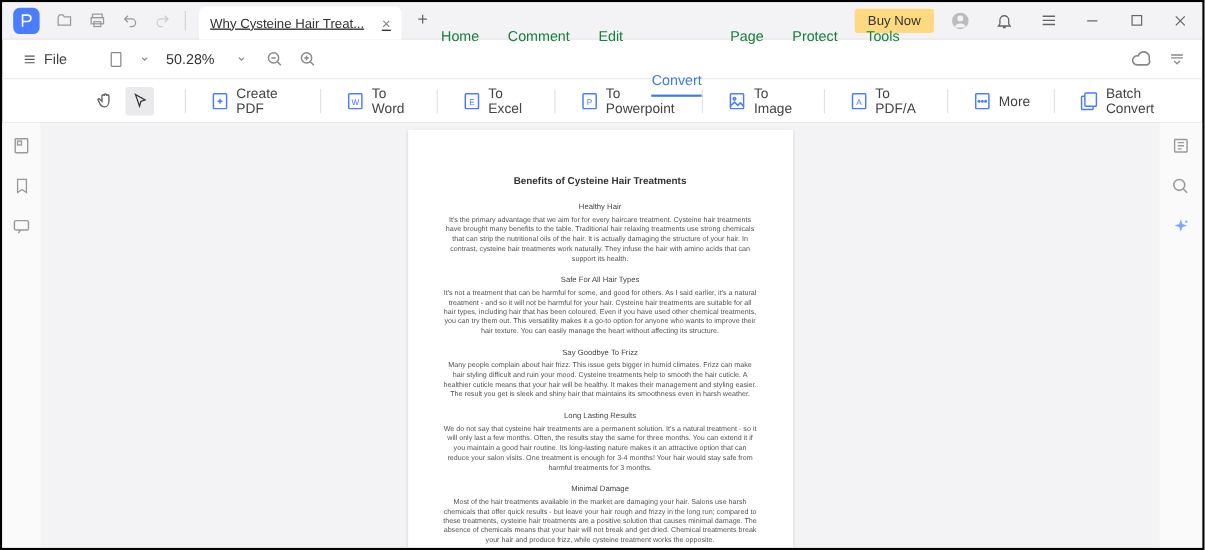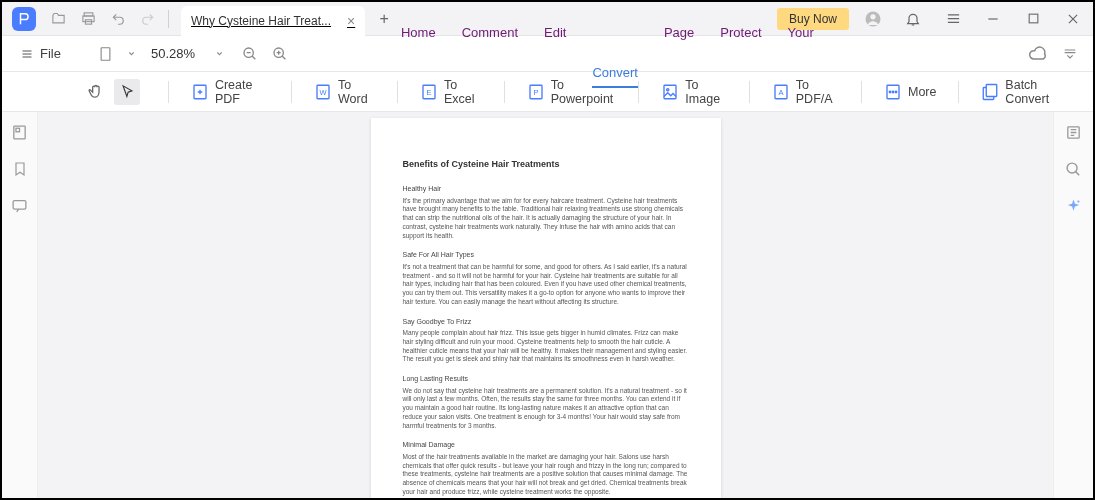--- a/index.html
+++ b/index.html
@@ -19,39 +19,39 @@
   .titlebar-right { margin-left: auto; display: flex; align-items: center; gap: 8px; }
   .buy-now { background: #ffd980; padding: 4px 12px; border-radius: 3px; font-size: 12px; color: #333; cursor: pointer; }
   .win-ctrl { width: 32px; height: 28px; display: flex; align-items: center; justify-content: center; color: #666; cursor: pointer; }
   
   .menubar { height: 36px; display: flex; align-items: center; padding: 0 12px; border-bottom: 1px solid #e8e8ea; }
   .file-btn { display: flex; align-items: center; gap: 6px; font-size: 13px; color: #404040; cursor: pointer; padding: 4px 6px; }
   .zoom-group { display: flex; align-items: center; gap: 8px; margin-left: 28px; }
   .zoom-value { font-size: 13px; color: #333; min-width: 52px; }
   .menu-icon { width: 22px; height: 22px; display: flex; align-items: center; justify-content: center; color: #666; cursor: pointer; }
   .menus { display: flex; gap: 26px; margin-left: 110px; font-size: 13px; }
-  .menu-item { color: #701a75; cursor: pointer; padding: 6px 0; }
+  .menu-item { color: #15803d; cursor: pointer; padding: 6px 0; }
   .menu-item.active { color: #3b7ddd; border-bottom: 2px solid #3b7ddd; margin-top: 40px; }
   .menubar-right { margin-left: auto; display: flex; gap: 10px; color: #888; }
   
   .toolbar { height: 40px; display: flex; align-items: center; padding: 0 12px 0 80px; gap: 6px; border-bottom: 1px solid #e8e8ea; }
   .tool-btn { display: flex; align-items: center; gap: 6px; padding: 4px 10px; font-size: 12.5px; color: #444; cursor: pointer; border-radius: 3px; }
   .tool-icon { width: 18px; height: 18px; display: flex; align-items: center; justify-content: center; }
   .tool-sep { width: 1px; height: 22px; background: #e0e0e4; margin: 0 6px; }
   .hand-cursor { display: flex; gap: 6px; margin-right: 16px; }
   .tc-box { width: 26px; height: 26px; display: flex; align-items: center; justify-content: center; border-radius: 3px; cursor: pointer; }
   .tc-box.selected { background: #eaeaec; }
   
   .workspace { display: flex; height: calc(500px - 4px - 34px - 36px - 40px); }
   .leftbar { width: 36px; background: #fafafb; border-right: 1px solid #eee; display: flex; flex-direction: column; align-items: center; padding-top: 12px; gap: 20px; }
   .leftbar div { color: #888; cursor: pointer; }
   .rightbar { width: 40px; background: #fafafb; border-left: 1px solid #eee; display: flex; flex-direction: column; align-items: center; padding-top: 12px; gap: 20px; }
   .rightbar div { color: #888; cursor: pointer; }
   
-  .canvas { flex: 1; background: #f3f3f5; overflow: auto; display: flex; justify-content: center; padding-top: 6px; }
+  .canvas { flex: 1; background: #f3f3f5; overflow: auto; display: flex; justify-content: center; padding-top: 6px; text-align: center; }
   .page { width: 350px; background: #fff; box-shadow: 0 1px 3px rgba(0,0,0,0.15); padding: 40px 32px; font-size: 6.5px; line-height: 1.35; color: #333; }
   .page h1 { font-size: 9px; font-weight: 600; margin-bottom: 14px; }
   .page h2 { font-size: 7px; font-weight: 400; color: #444; margin: 10px 0 3px; }
   .page p { color: #555; margin-bottom: 2px; }
   
   svg { display: block; }
 </style>
 </head>
 <body>
 
@@ -165,21 +165,21 @@
         </svg>
       </span>
   </div>
   <div class="menus" id="menus">
       <div class="menu-item">Home</div>
       <div class="menu-item">Comment</div>
       <div class="menu-item">Edit</div>
       <div class="menu-item active">Convert</div>
       <div class="menu-item">Page</div>
       <div class="menu-item">Protect</div>
-      <div class="menu-item">Your</div>
+      <div class="menu-item">Tools</div>
     </div>
   <div class="menubar-right">
     <span class="menu-icon">
         <svg width="20" height="20" viewBox="0 0 24 24" fill="none" stroke="#888" stroke-width="1.8">
           <path d="M7 18a5 5 0 1 1 1-9.9A6 6 0 0 1 20 12a4 4 0 0 1-2 6H7z"></path>
         </svg>
       </span>
     <span class="menu-icon">
         <svg width="16" height="16" viewBox="0 0 24 24" fill="none" stroke="#888" stroke-width="1.8">
           <path d="M4 10h16M4 6h16M8 14l4 4 4-4"></path>

